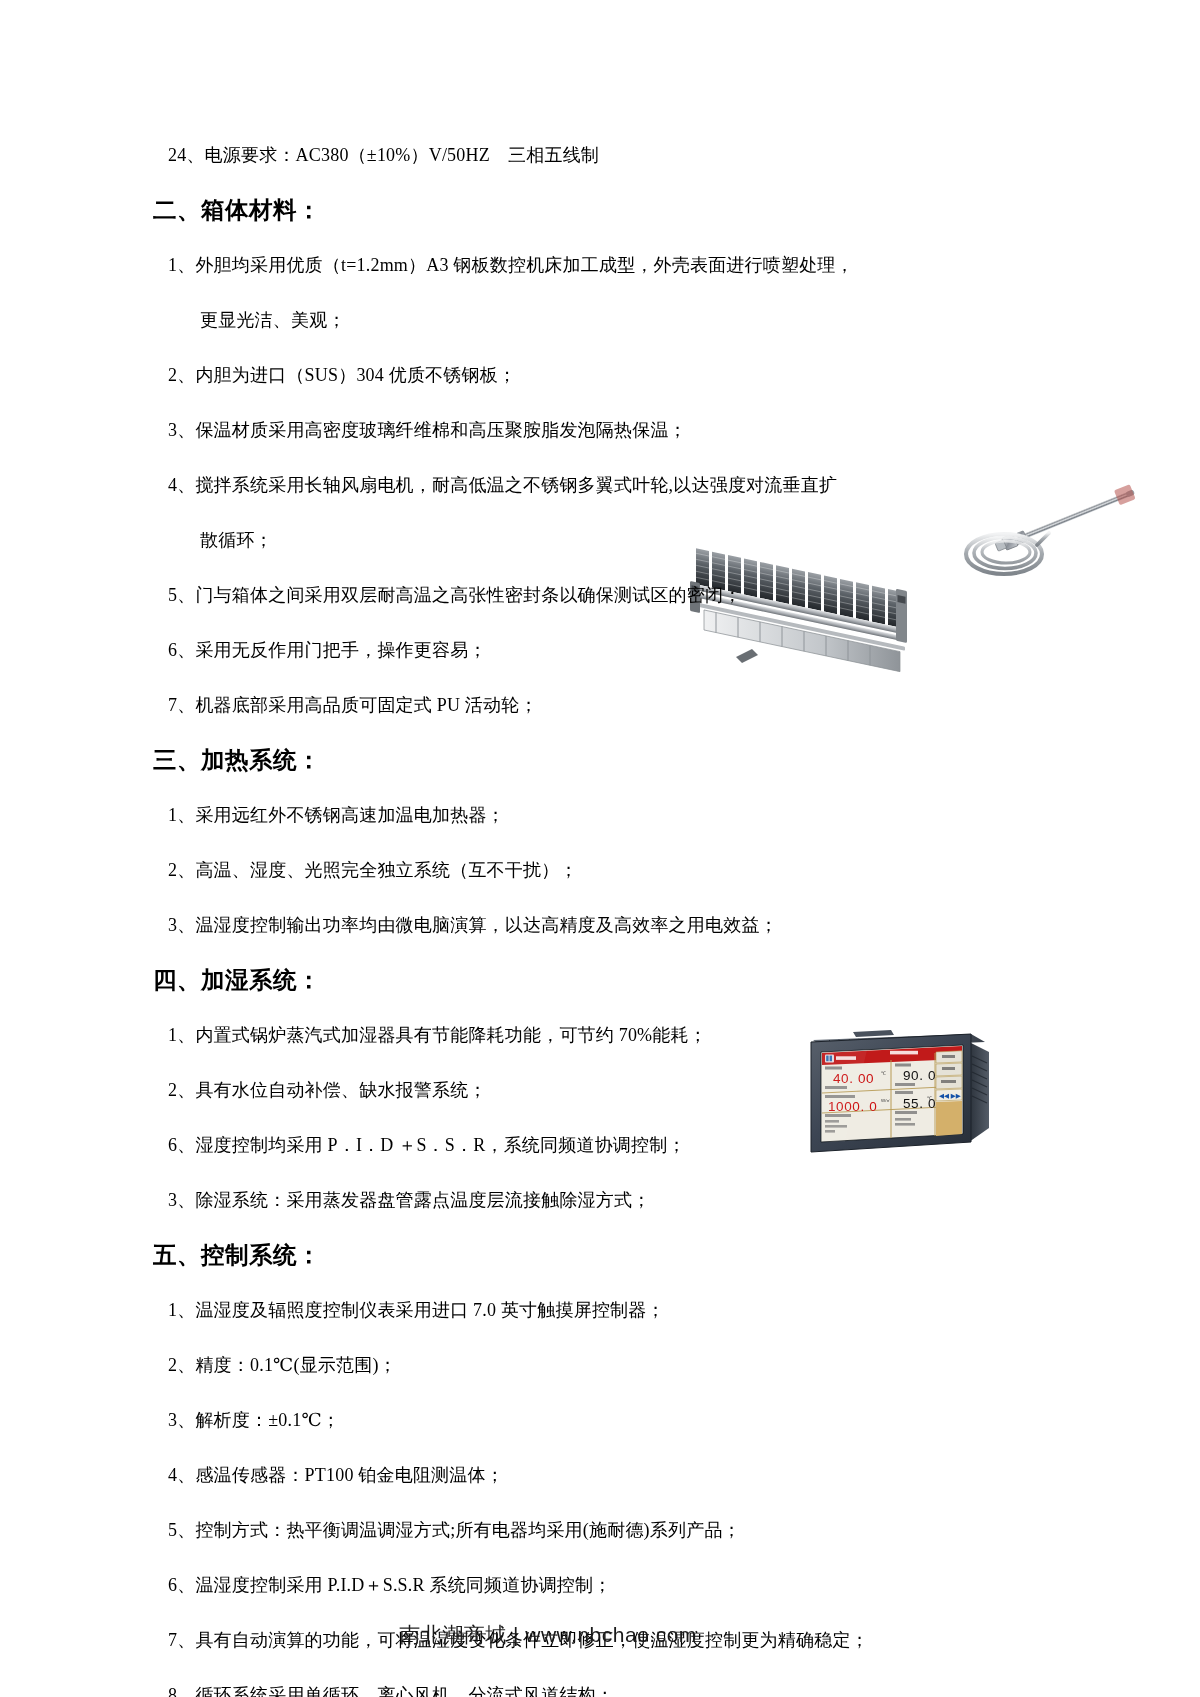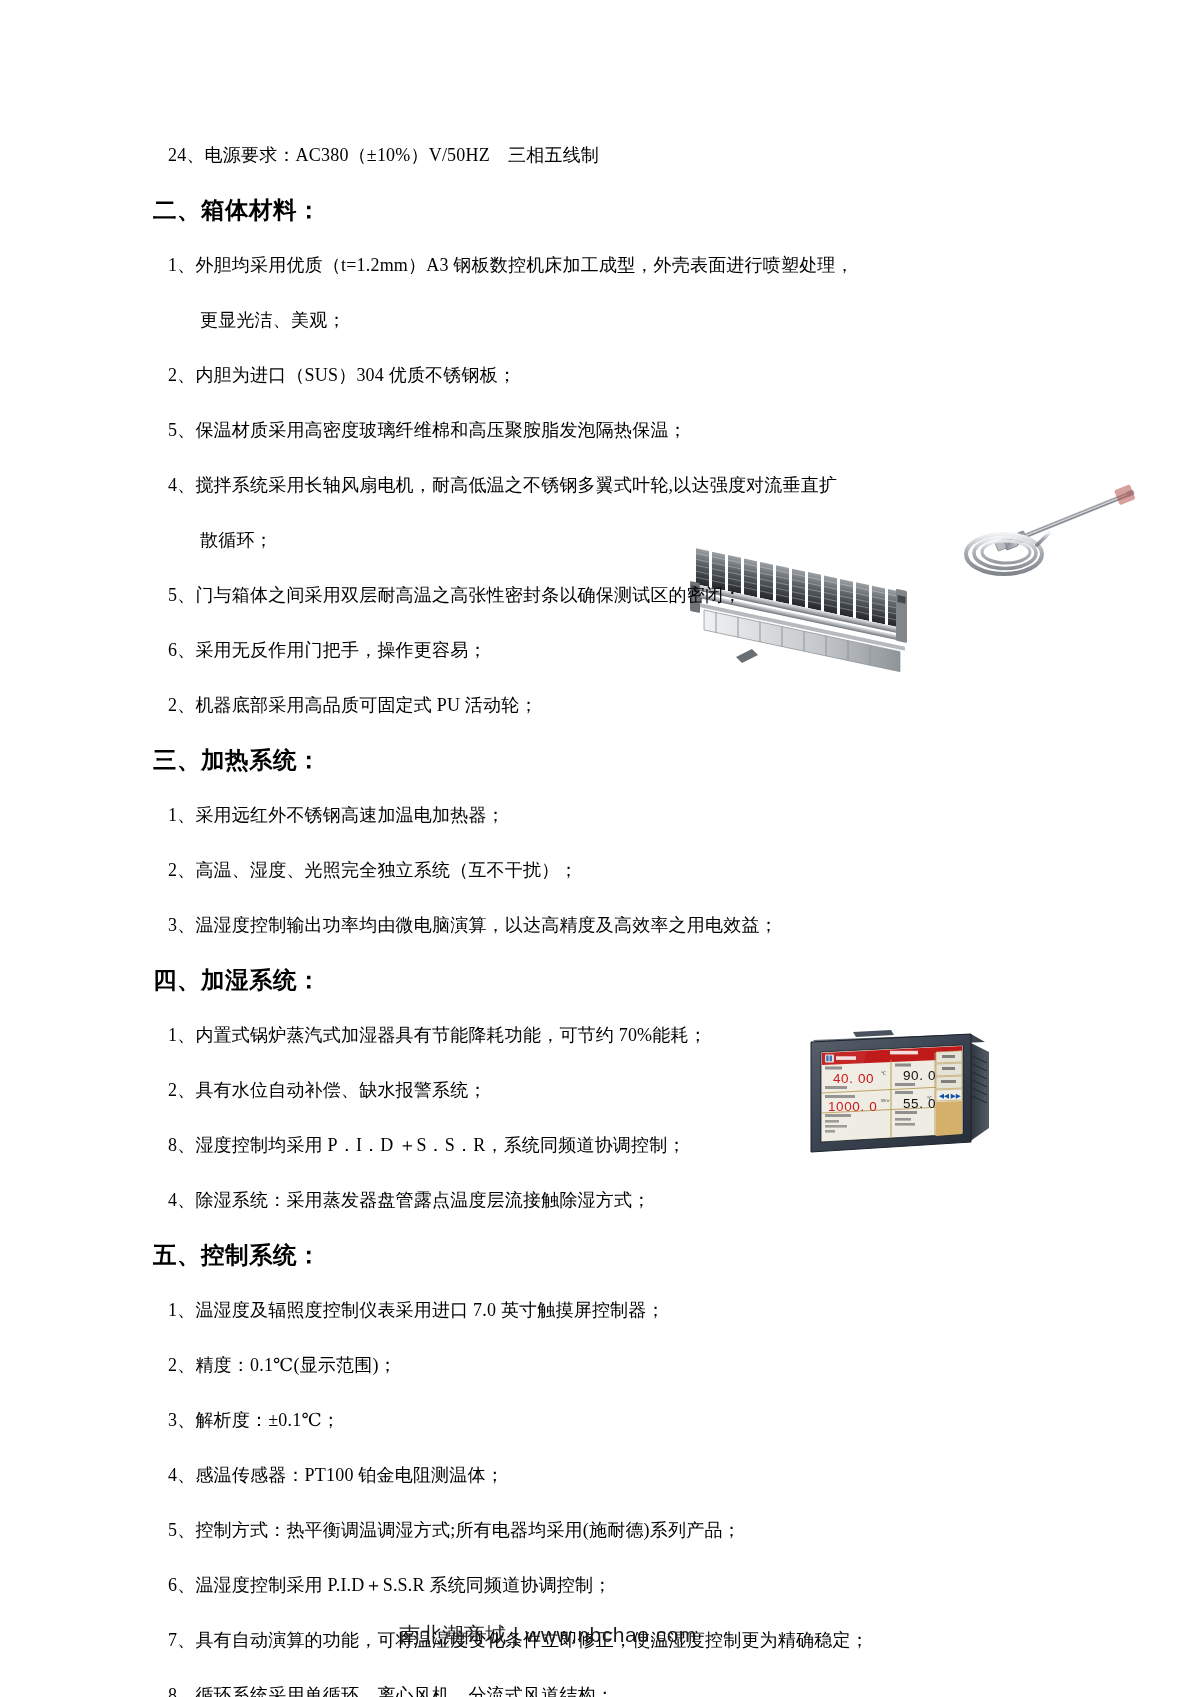--- a/index.html
+++ b/index.html
@@ -317,37 +317,37 @@
   </div>
 
   <div class="doc-body">
 
     <div class="line lvl1">24、电源要求：AC380（±10%）V/50HZ　三相五线制</div>
 
     <div class="heading">二、箱体材料：</div>
     <div class="line lvl1">1、外胆均采用优质（t=1.2mm）A3 钢板数控机床加工成型，外壳表面进行喷塑处理，</div>
     <div class="line lvl1-cont">更显光洁、美观；</div>
     <div class="line lvl1">2、内胆为进口（SUS）304 优质不锈钢板；</div>
-    <div class="line lvl1">5、保温材质采用高密度玻璃纤维棉和高压聚胺脂发泡隔热保温；</div>
+    <div class="line lvl1">3、保温材质采用高密度玻璃纤维棉和高压聚胺脂发泡隔热保温；</div>
     <div class="line lvl1">4、搅拌系统采用长轴风扇电机，耐高低温之不锈钢多翼式叶轮,以达强度对流垂直扩</div>
     <div class="line lvl1-cont">散循环；</div>
     <div class="line lvl1">5、门与箱体之间采用双层耐高温之高张性密封条以确保测试区的密闭；</div>
     <div class="line lvl1">6、采用无反作用门把手，操作更容易；</div>
-    <div class="line lvl1">2、机器底部采用高品质可固定式 PU 活动轮；</div>
+    <div class="line lvl1">7、机器底部采用高品质可固定式 PU 活动轮；</div>
 
     <div class="heading">三、加热系统：</div>
     <div class="line lvl1">1、采用远红外不锈钢高速加温电加热器；</div>
     <div class="line lvl1">2、高温、湿度、光照完全独立系统（互不干扰）；</div>
     <div class="line lvl1">3、温湿度控制输出功率均由微电脑演算，以达高精度及高效率之用电效益；</div>
 
     <div class="heading">四、加湿系统：</div>
     <div class="line lvl1">1、内置式锅炉蒸汽式加湿器具有节能降耗功能，可节约 70%能耗；</div>
     <div class="line lvl1">2、具有水位自动补偿、缺水报警系统；</div>
-    <div class="line lvl1">8、湿度控制均采用 P．I．D ＋S．S．R，系统同频道协调控制；</div>
-    <div class="line lvl1">4、除湿系统：采用蒸发器盘管露点温度层流接触除湿方式；</div>
+    <div class="line lvl1">6、湿度控制均采用 P．I．D ＋S．S．R，系统同频道协调控制；</div>
+    <div class="line lvl1">3、除湿系统：采用蒸发器盘管露点温度层流接触除湿方式；</div>
 
     <div class="heading">五、控制系统：</div>
     <div class="line lvl1">1、温湿度及辐照度控制仪表采用进口 7.0 英寸触摸屏控制器；</div>
     <div class="line lvl1">2、精度：0.1℃(显示范围)；</div>
     <div class="line lvl1">3、解析度：±0.1℃；</div>
     <div class="line lvl1">4、感温传感器：PT100 铂金电阻测温体；</div>
     <div class="line lvl1">5、控制方式：热平衡调温调湿方式;所有电器均采用(施耐德)系列产品；</div>
     <div class="line lvl1">6、温湿度控制采用 P.I.D＋S.S.R 系统同频道协调控制；</div>
     <div class="line lvl1">7、具有自动演算的功能，可将温湿度变化条件立即修正，使温湿度控制更为精确稳定；</div>
     <div class="line lvl1">8、循环系统采用单循环，离心风机，分流式风道结构；</div>

